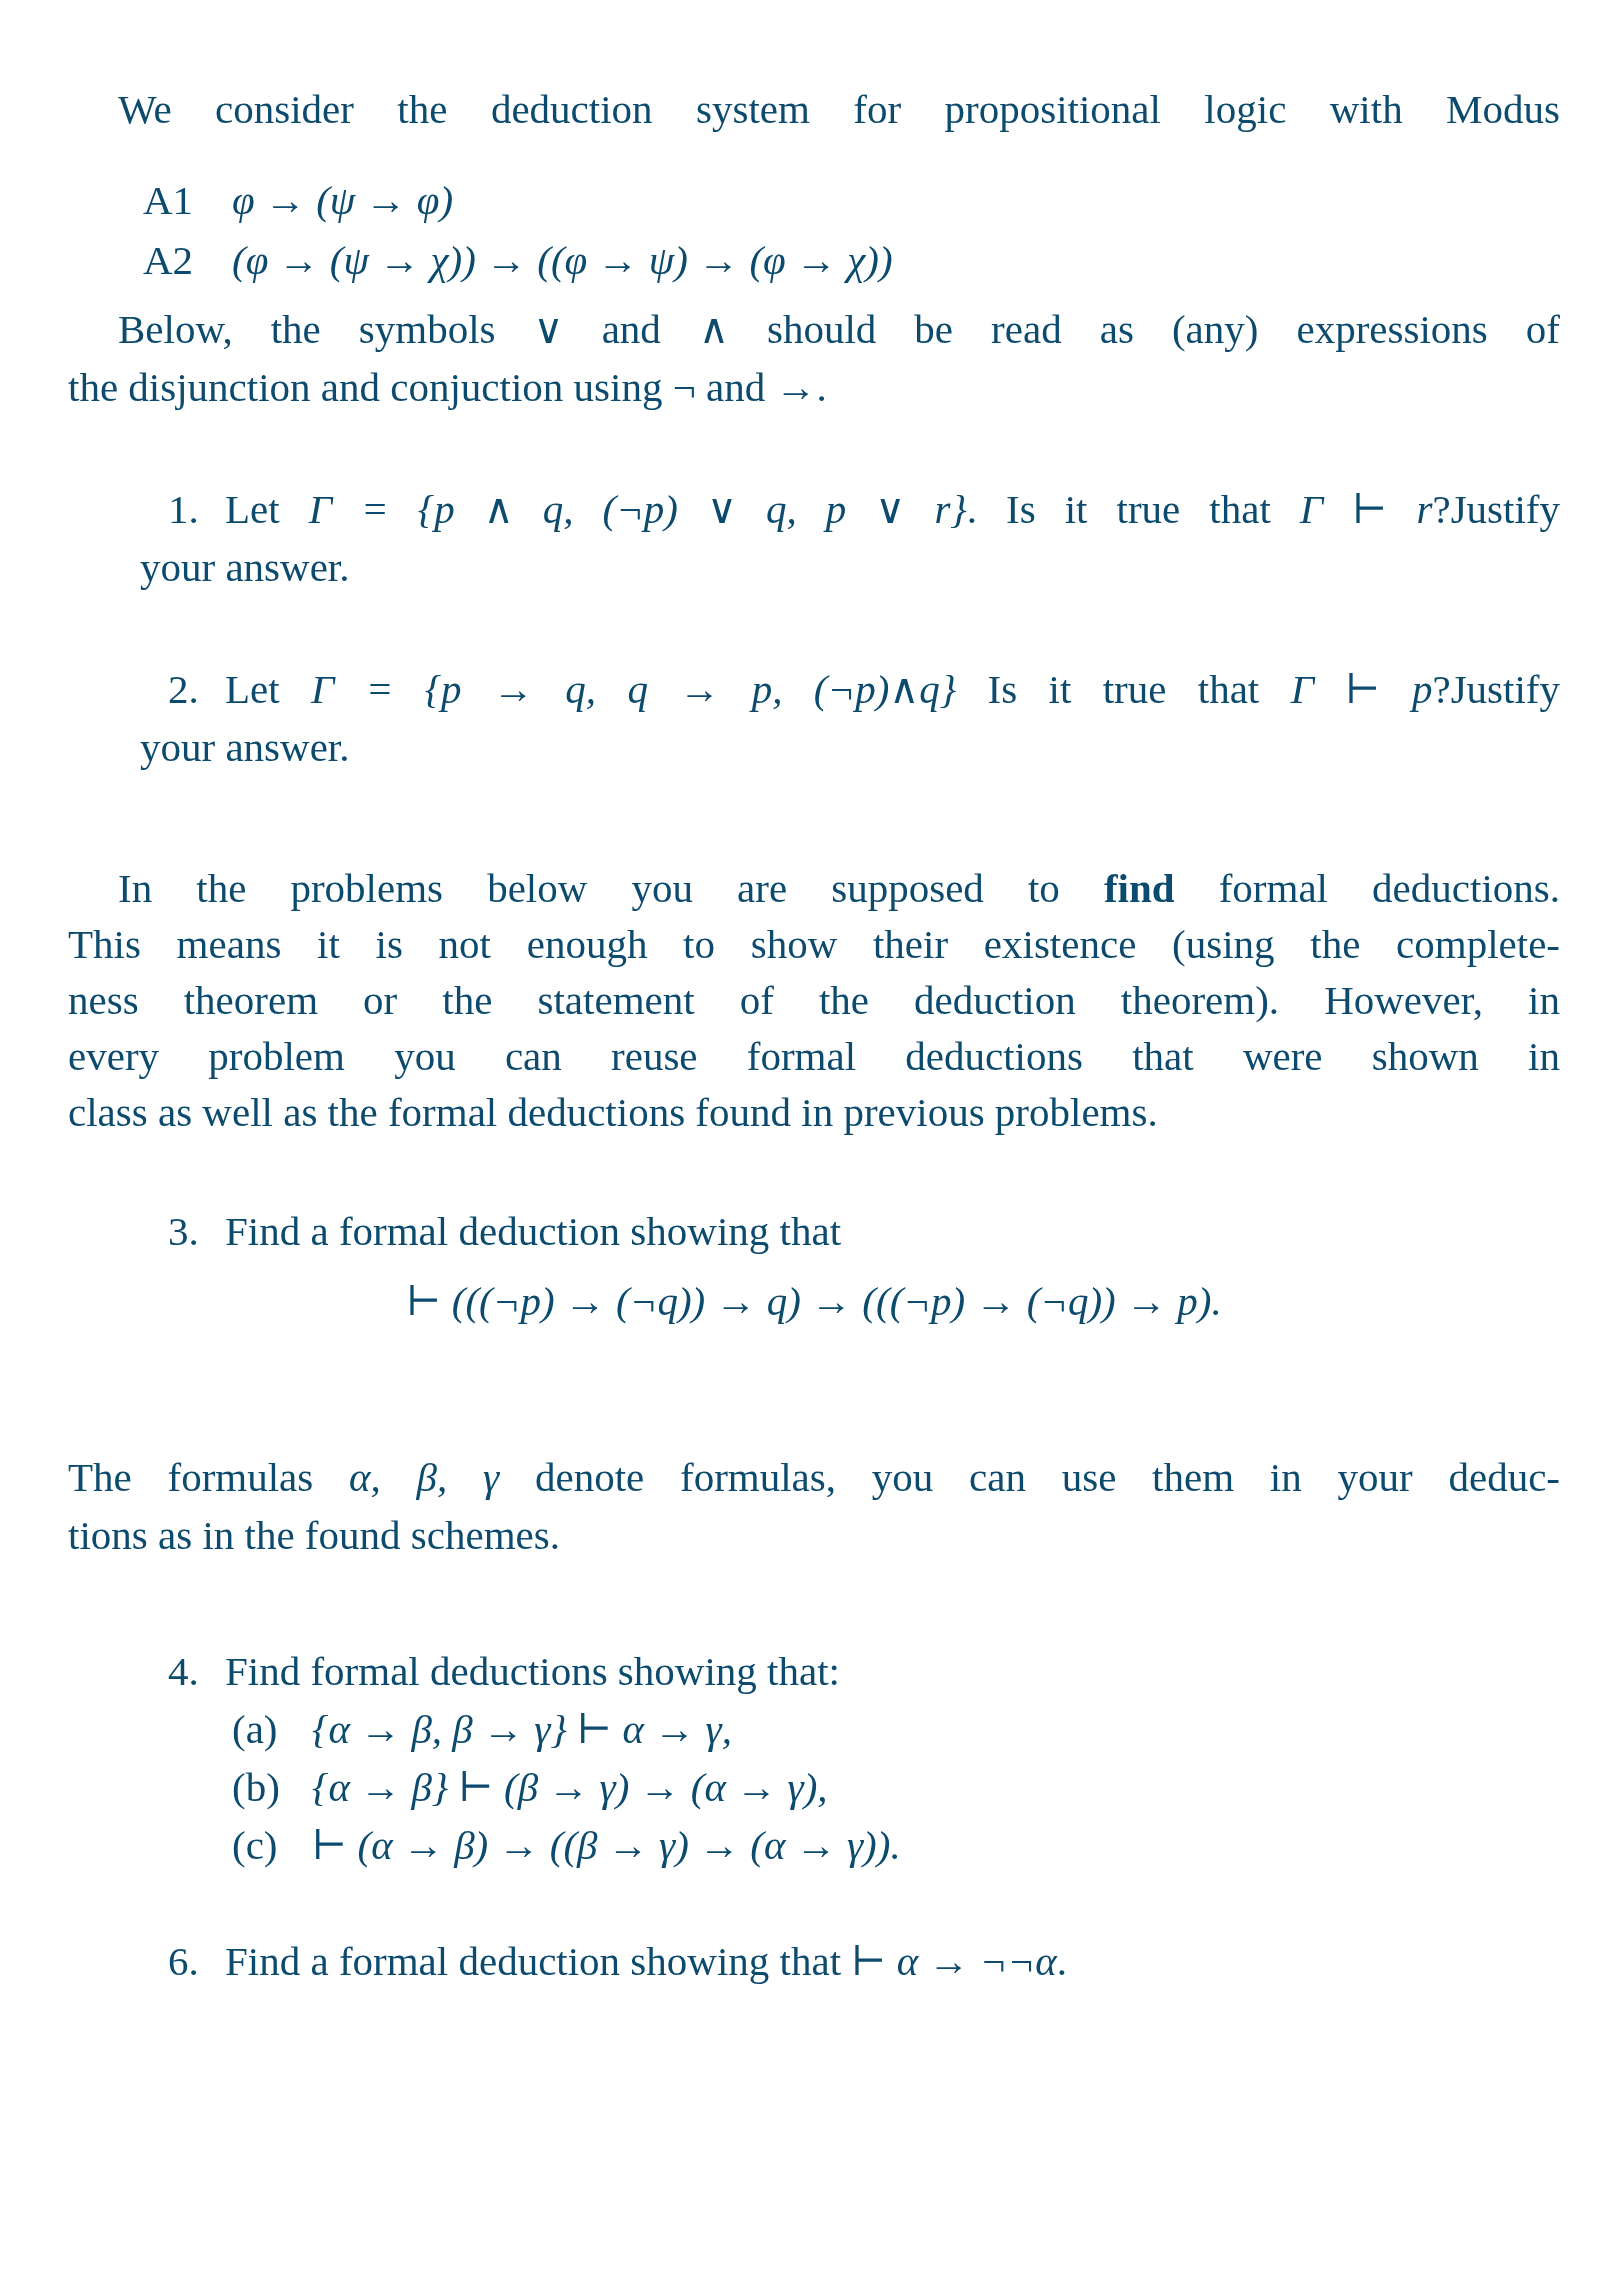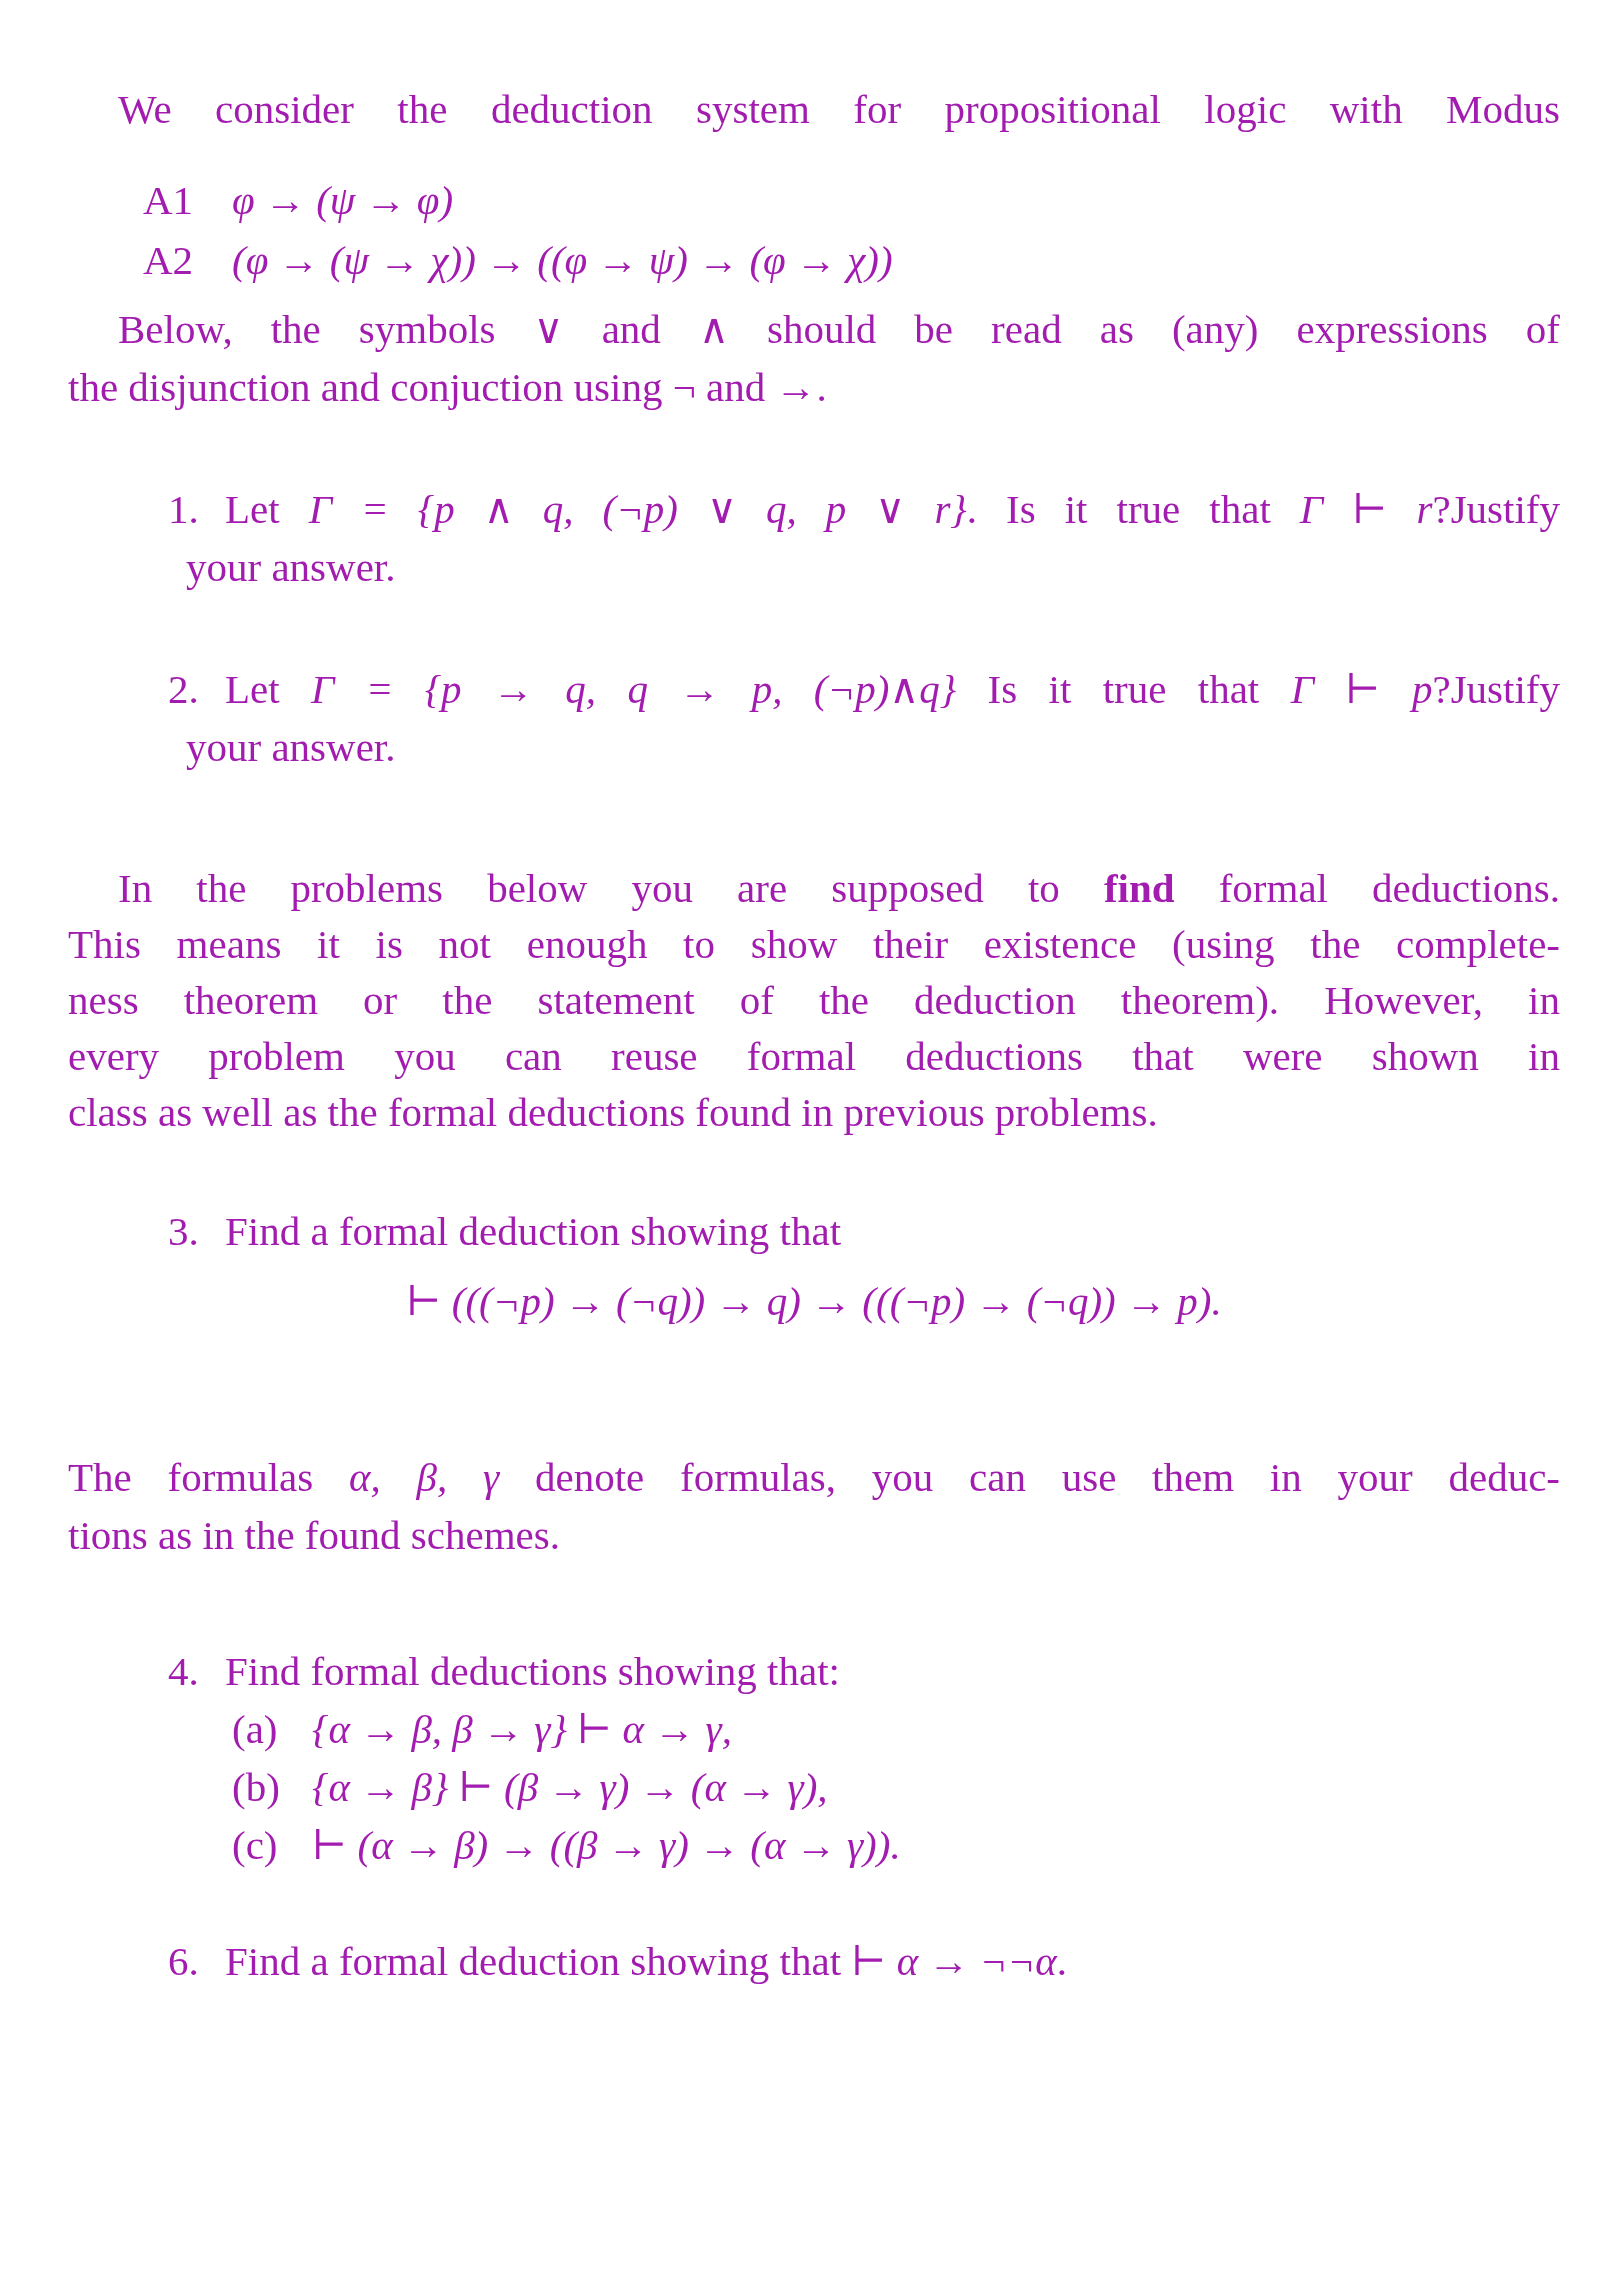--- a/index.html
+++ b/index.html
@@ -3,21 +3,21 @@
 <meta charset="utf-8">
 <style>
   html, body { margin: 0; padding: 0; background: #ffffff; }
   .page {
     position: relative;
     width: 1611px;
     height: 2291px;
     box-sizing: border-box;
     padding: 80px 51px 0 68px;
     background: #ffffff;
-    color: #a21caf;
+    color: #0c4a6e;
     font-family: "Liberation Serif", "DejaVu Serif", serif;
     font-size: 41px;
     line-height: 58px;
     overflow: hidden;
   }
   .line { display: block; }
   
   .j { text-align: justify; text-align-last: justify; }
   
   .seg-m { font-style: italic; }
@@ -25,21 +25,21 @@
   .seg-t { font-style: normal; }
   
   .indent { text-indent: 50px; }
   
   .axioms { margin-top: 32px; margin-bottom: 10px; line-height: 60px; }
   .axline { margin-left: 75px; }
   .axlabel { display: inline-block; min-width: 89px; font-style: normal; }
   
   .iline { margin-left: 100px; }
   .num { display: inline-block; min-width: 57px; }
-  .icont { margin-left: 118px; }
+  .icont { margin-left: 72px; }
   .sub { margin-left: 164px; }
   .sublabel { display: inline-block; min-width: 80px; }
   
   .para2 { margin-top: 0; }
   .item1 { margin-top: 64px; }
   .item2 { margin-top: 64px; }
   .para3 { margin-top: 84px; line-height: 56px; font-family: Liberation Serif, serif; }
   .item3 { margin-top: 62px; }
   .formula { text-align: center; margin-top: 12px; }
   .para4 { margin-top: 118px; }

